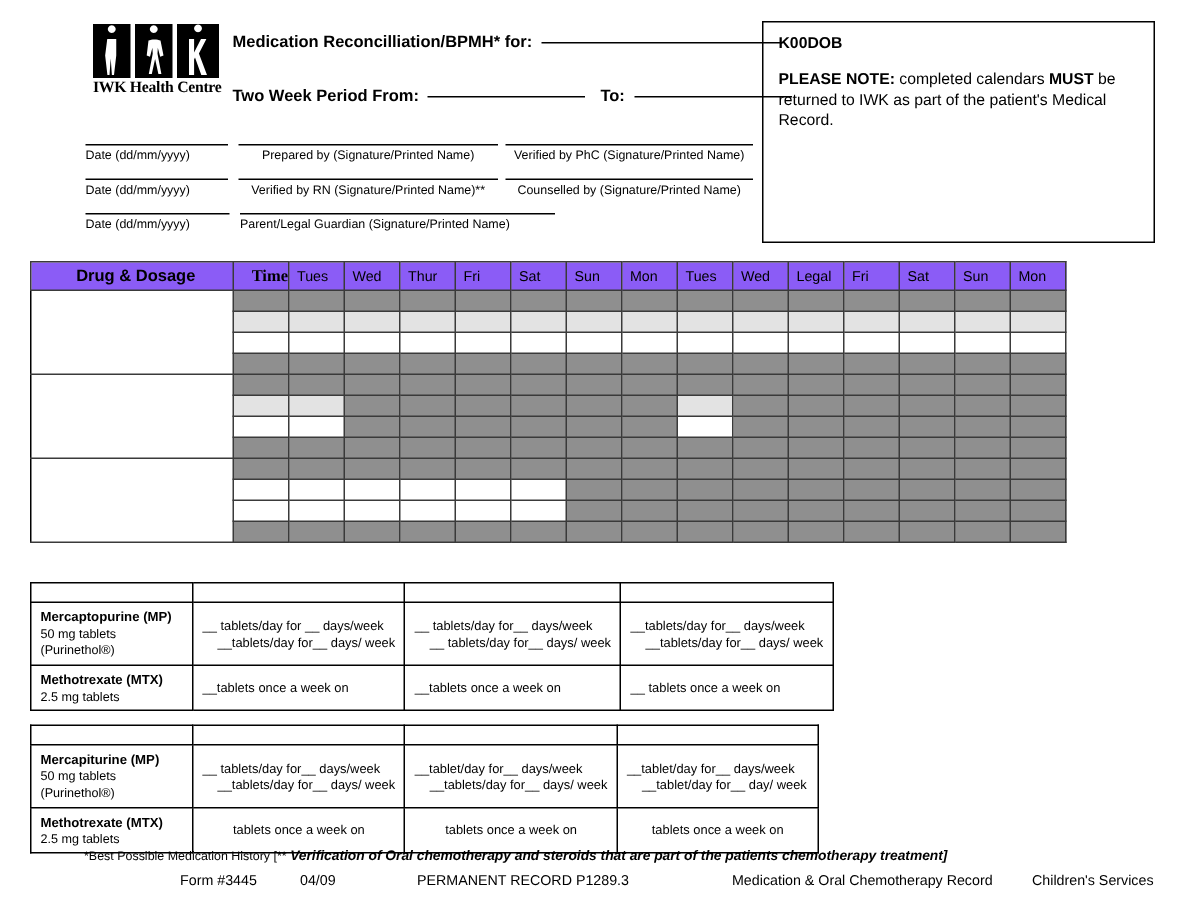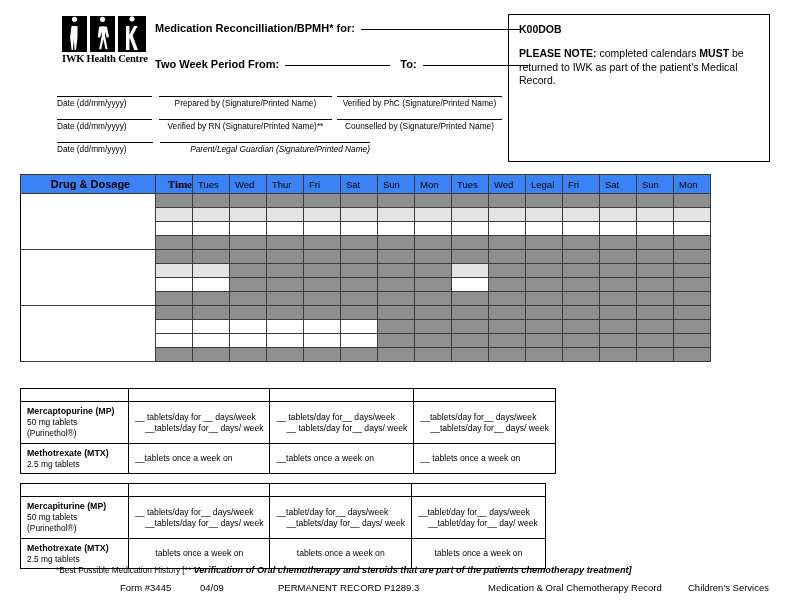--- a/index.html
+++ b/index.html
@@ -119,41 +119,41 @@
   .sig-cell {
     border-top: 1.2px solid #000;
     font-size: 8.3px;
     padding-top: 1px;
     box-sizing: border-box;
     white-space: nowrap;
   }
   .sig-date   { width: 96px; }
   .sig-mid    { width: 175px; margin-left: 7px; text-align: center; }
   .sig-right  { width: 167px; margin-left: 5px; text-align: center; }
-  .sig-wide   { width: 210px; margin-left: 7px; text-align: right; font-style: italic; }
+  .sig-wide   { width: 210px; margin-left: 7px; text-align: left; }
 
   
   .cal {
     position: absolute;
     left: 20px; top: 174px;
     border-collapse: collapse;
     border: 1.6px solid #000;
     table-layout: fixed;
   }
   .cal th, .cal td {
     border: 0.9px solid #3a3a3a;
     padding: 0;
     height: 14px;
     box-sizing: border-box;
   }
   .cal th {
     height: 19px;
     font-size: 9.5px;
     font-weight: normal;
-    background: #3b82f6;
+    background: #8b5cf6;
     text-align: left;
     padding-left: 5px;
   }
   .cal th.drug-head {
     font-size: 11px;
     font-weight: bold;
     text-align: center;
     width: 135px;
   }
   .cal th.time-head {

